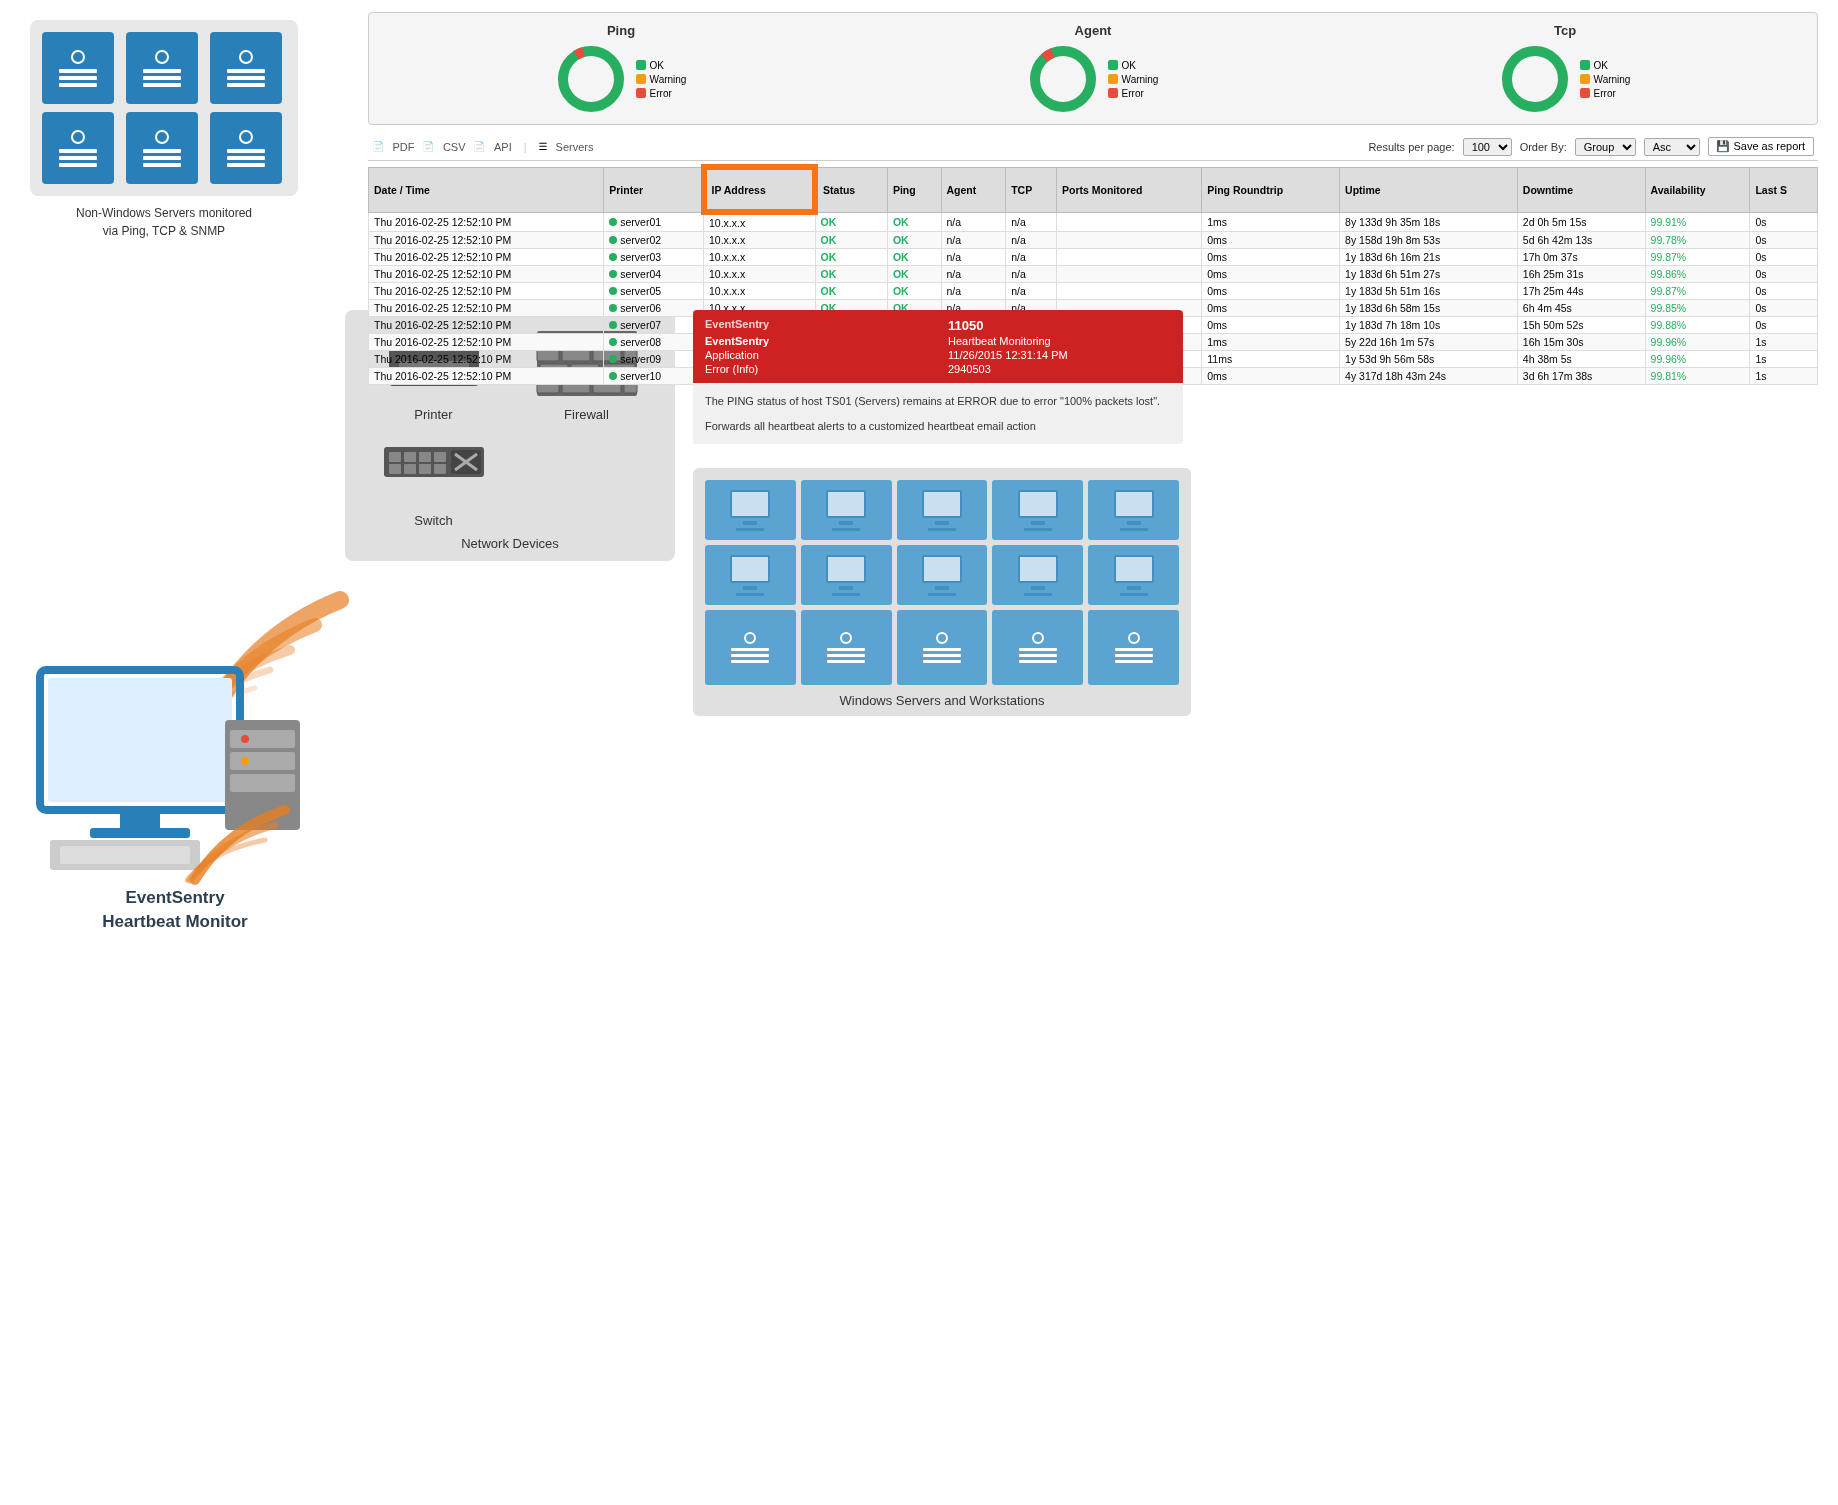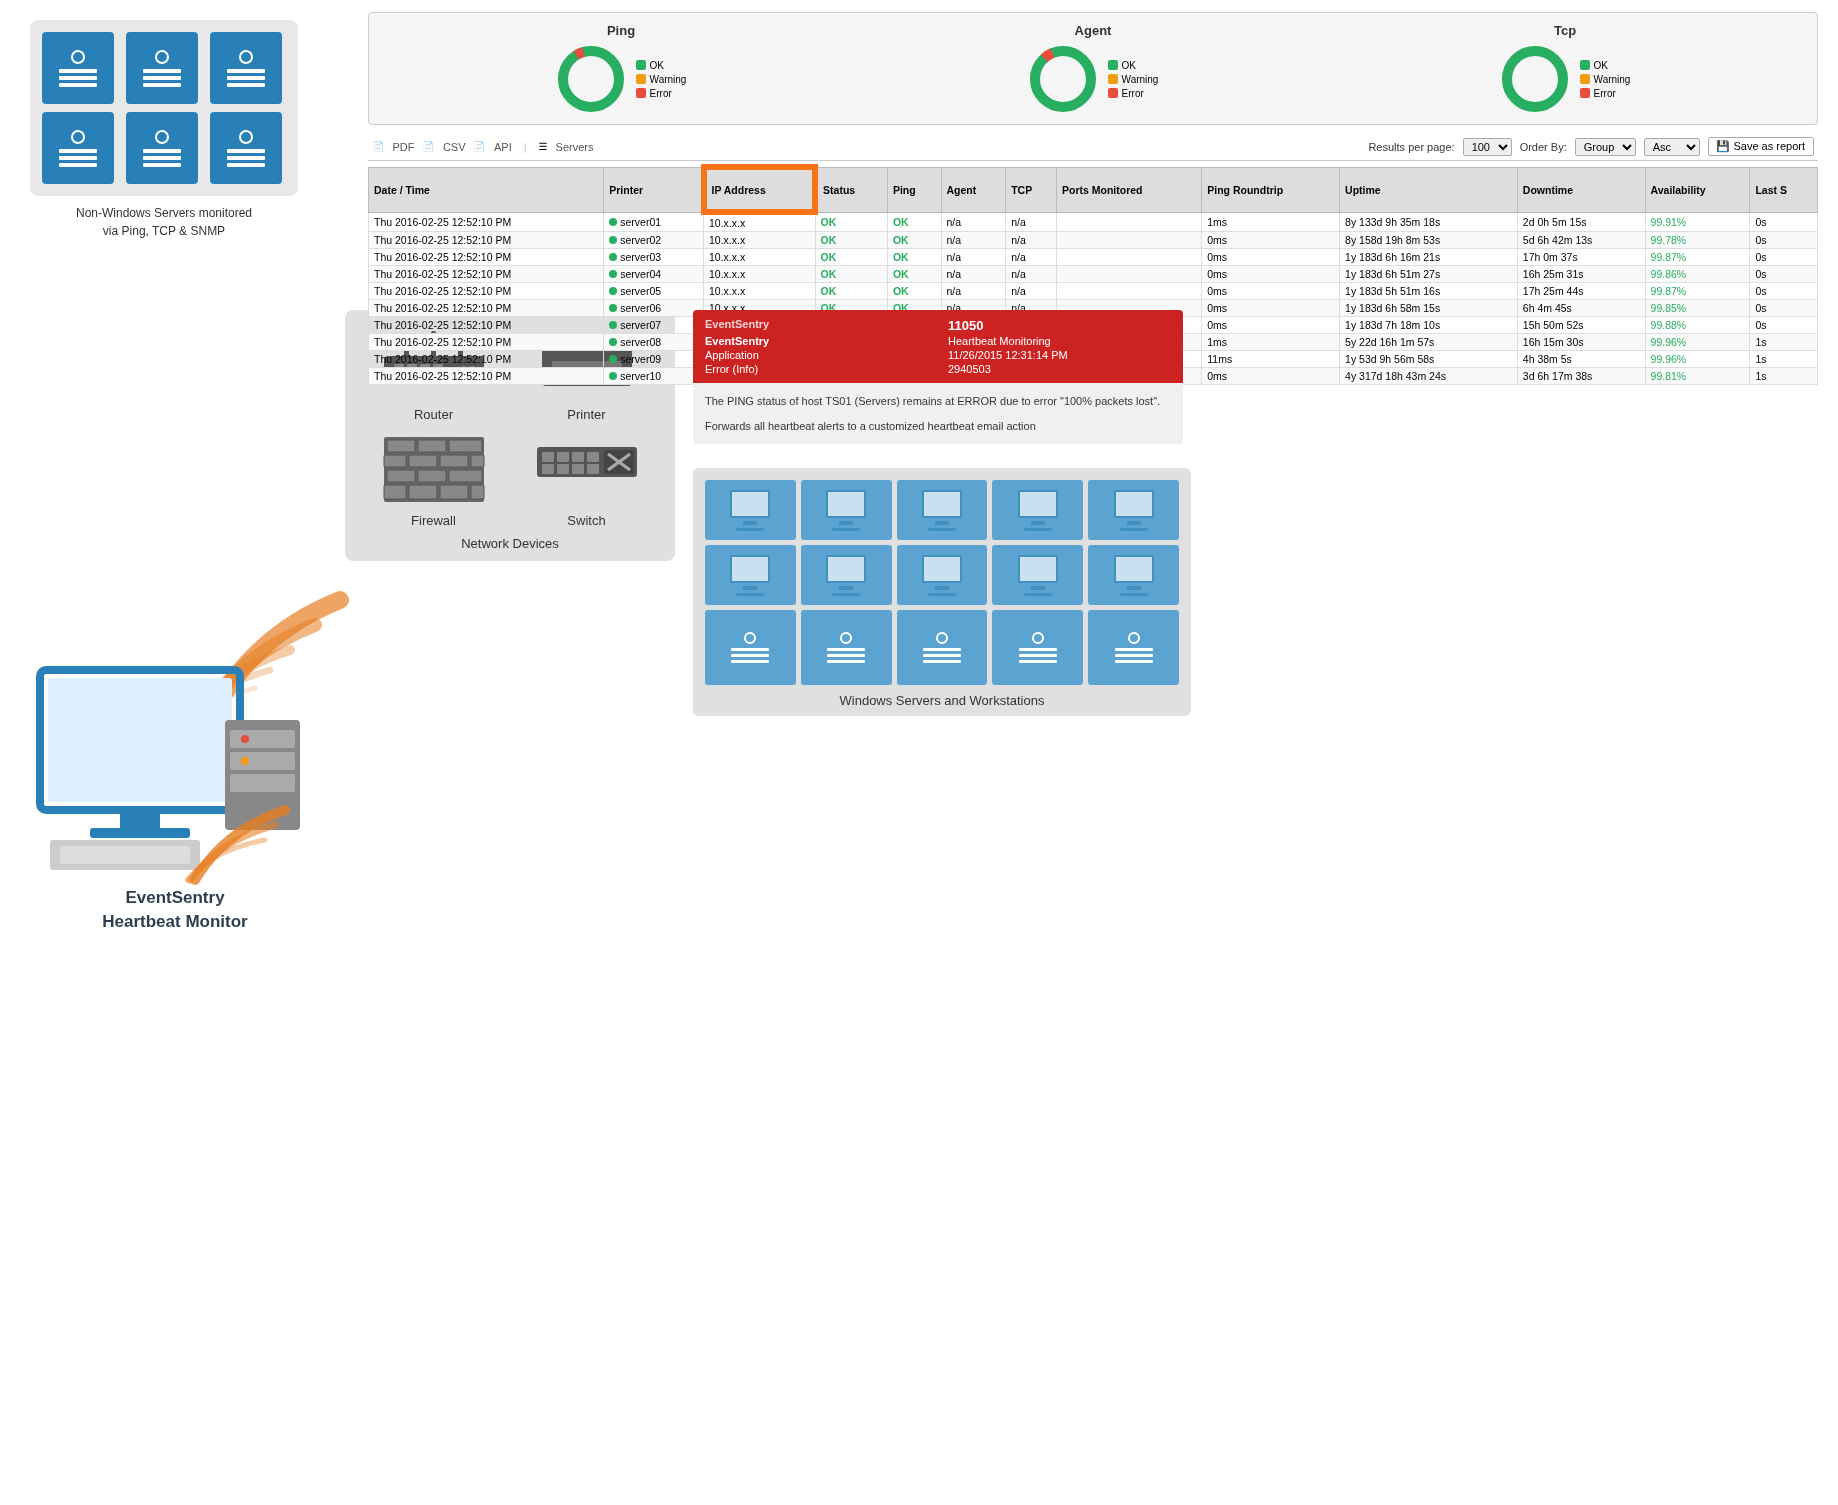--- a/index.html
+++ b/index.html
@@ -71,39 +71,20 @@
       </div>
     </div>
   </div>
   <div style="text-align:center;margin-top:8px;font-size:12px;color:#333;white-space:pre-line;line-height:1.5;">Non-Windows Servers monitored
 via Ping, TCP &amp; SNMP</div>
 </div>
 
 <div style="position:absolute;left:345px;top:310px;width:330px;background:#e0e0e0;border-radius:8px;padding:16px 16px 10px 16px;">
   <div style="display:grid;grid-template-columns:1fr 1fr;gap:10px 8px;">
 
-    <div style="display:flex;flex-direction:column;align-items:center;gap:6px;">
-      <svg width="110" height="75" viewBox="0 0 110 75">
-
-        <rect x="5" y="30" width="100" height="28" rx="4" fill="#555"></rect>
-
-        <rect x="15" y="38" width="10" height="8" rx="1" fill="#888"></rect>
-        <rect x="28" y="38" width="10" height="8" rx="1" fill="#888"></rect>
-        <rect x="41" y="38" width="10" height="8" rx="1" fill="#888"></rect>
-        <rect x="54" y="38" width="10" height="8" rx="1" fill="#888"></rect>
-
-        <rect x="25" y="10" width="5" height="22" rx="2" fill="#555"></rect>
-        <rect x="52" y="5" width="5" height="27" rx="2" fill="#555"></rect>
-        <rect x="79" y="10" width="5" height="22" rx="2" fill="#555"></rect>
-
-        <circle cx="85" cy="44" r="4" fill="#27ae60"></circle>
-        <circle cx="93" cy="44" r="4" fill="#888"></circle>
-      </svg>
-      <span style="font-size:13px;color:#333;">Router</span>
-    </div>
 
     <div style="display:flex;flex-direction:column;align-items:center;gap:6px;">
       <svg width="110" height="75" viewBox="0 0 110 75">
 
         <rect x="10" y="20" width="90" height="40" rx="4" fill="#555"></rect>
 
         <rect x="25" y="8" width="60" height="16" rx="2" fill="#777"></rect>
 
         <circle cx="30" cy="16" r="5" fill="#444"></circle>
         <circle cx="55" cy="16" r="5" fill="#444"></circle>

